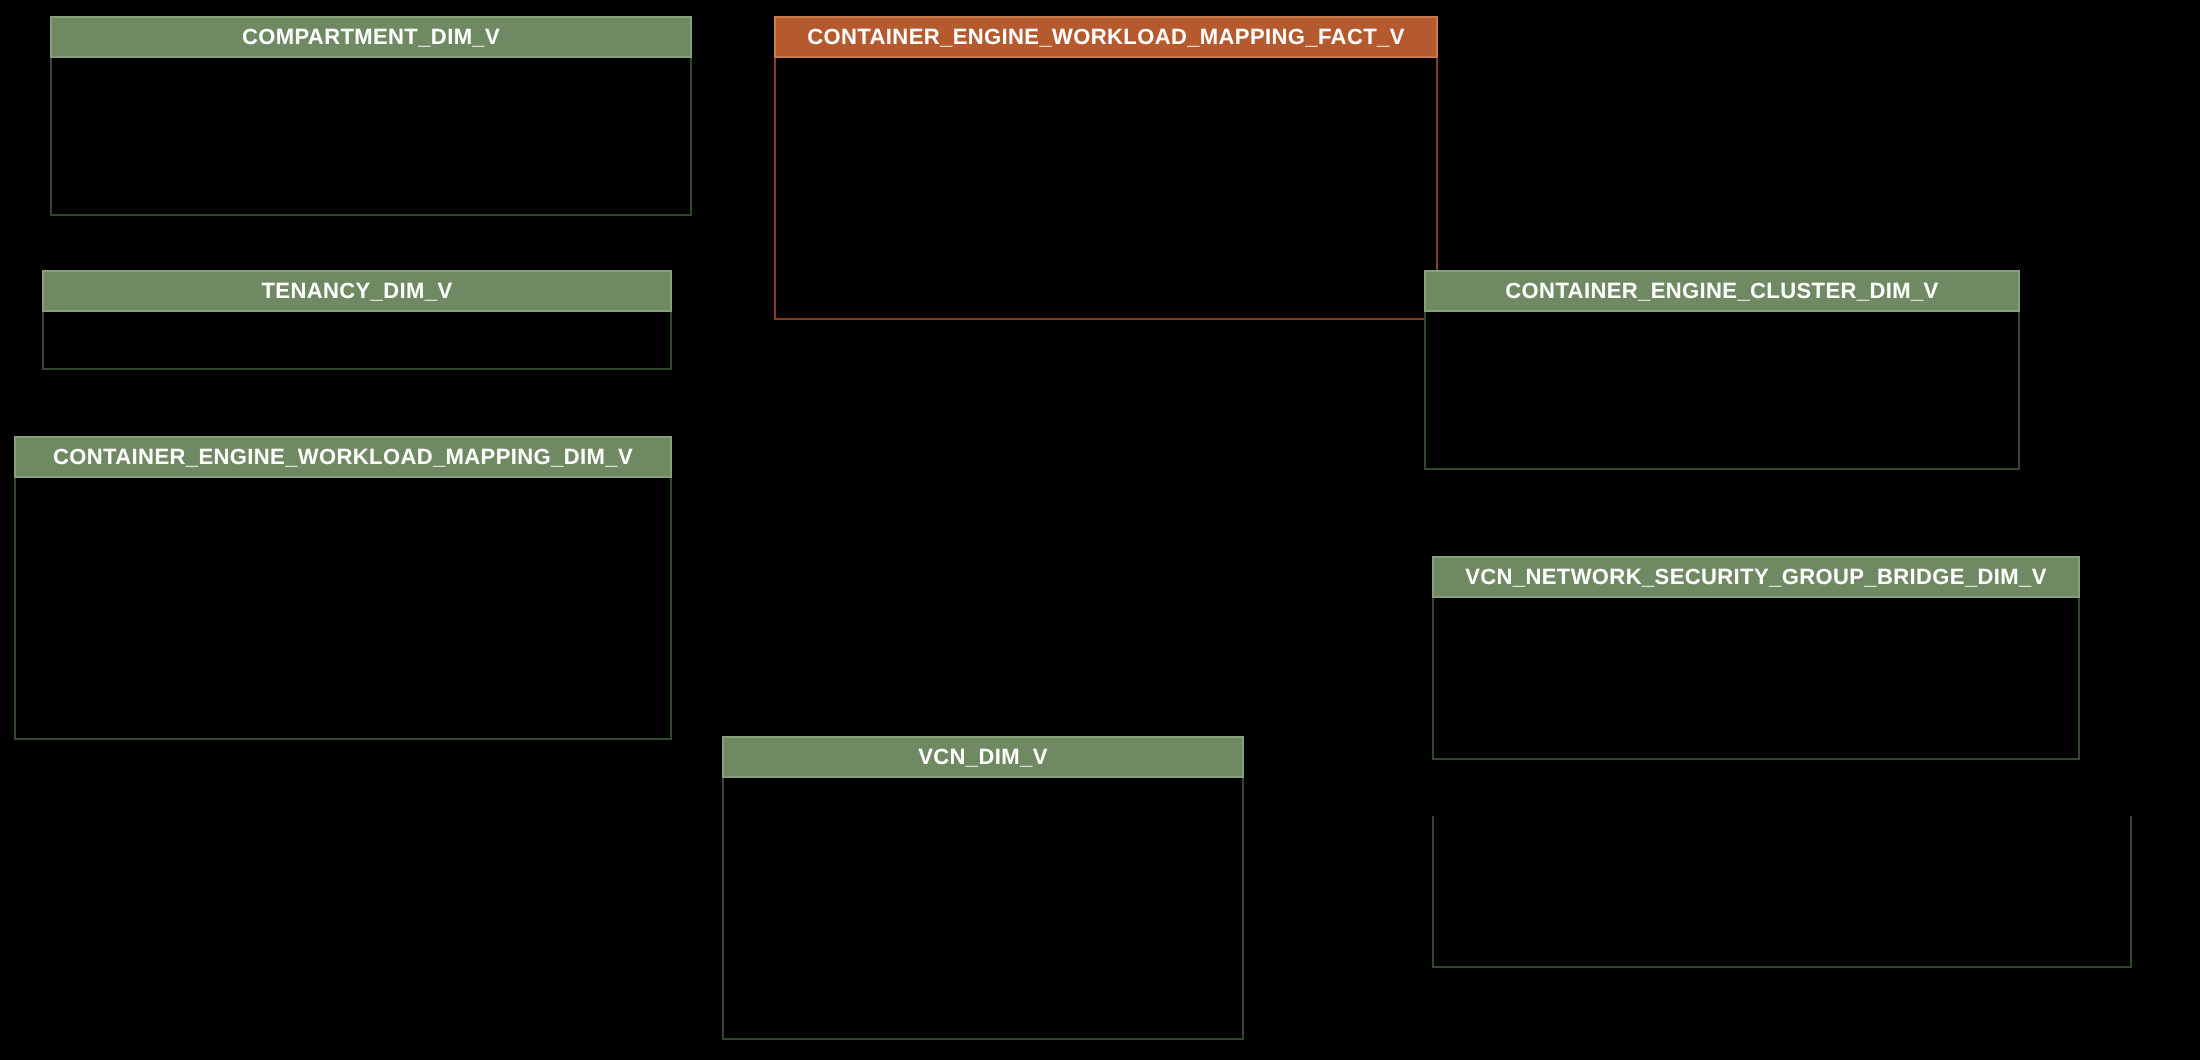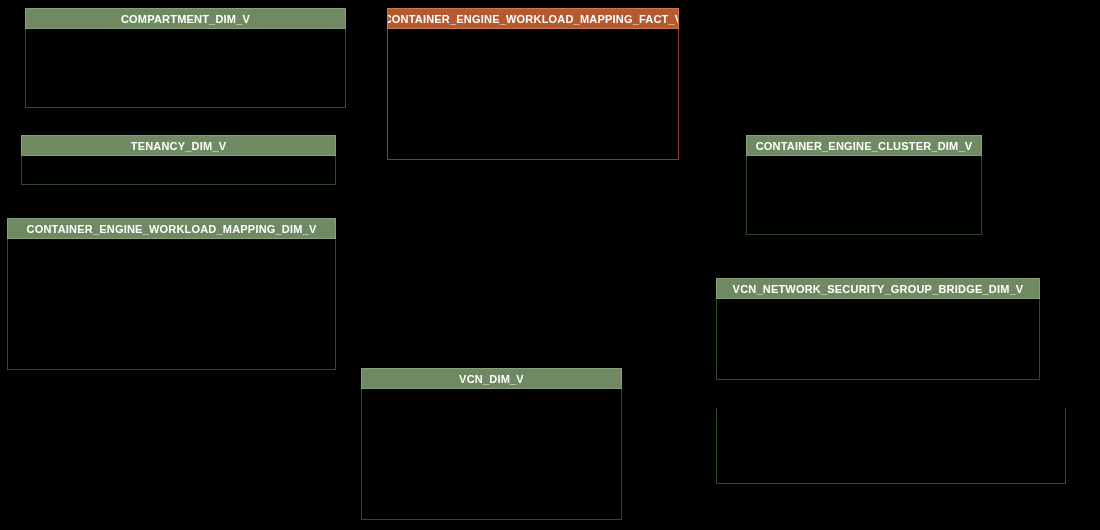--- a/index.html
+++ b/index.html
@@ -50,31 +50,31 @@
 </head>
 <body>
 
 <div class="canvas">
 
   <div class="entity dim" style="left:25px; top:8px; width:321px;">
     <div class="entity-header">COMPARTMENT_DIM_V</div>
     <div class="entity-body" style="height:79px;"></div>
   </div>
 
-  <div class="entity fact" style="left:387px; top:8px; width:292px;">
+  <div class="entity fact" style="left:387px; top:8px; width:332px;">
     <div class="entity-header">CONTAINER_ENGINE_WORKLOAD_MAPPING_FACT_V</div>
     <div class="entity-body" style="height:131px;"></div>
   </div>
 
   <div class="entity dim" style="left:21px; top:135px; width:315px;">
     <div class="entity-header">TENANCY_DIM_V</div>
     <div class="entity-body" style="height:29px;"></div>
   </div>
 
-  <div class="entity dim" style="left:746px; top:135px; width:236px;">
+  <div class="entity dim" style="left:712px; top:135px; width:298px;">
     <div class="entity-header">CONTAINER_ENGINE_CLUSTER_DIM_V</div>
     <div class="entity-body" style="height:79px;"></div>
   </div>
 
   <div class="entity dim" style="left:7px; top:218px; width:329px;">
     <div class="entity-header">CONTAINER_ENGINE_WORKLOAD_MAPPING_DIM_V</div>
     <div class="entity-body" style="height:131px;"></div>
   </div>
 
   <div class="entity dim" style="left:716px; top:278px; width:324px;">

